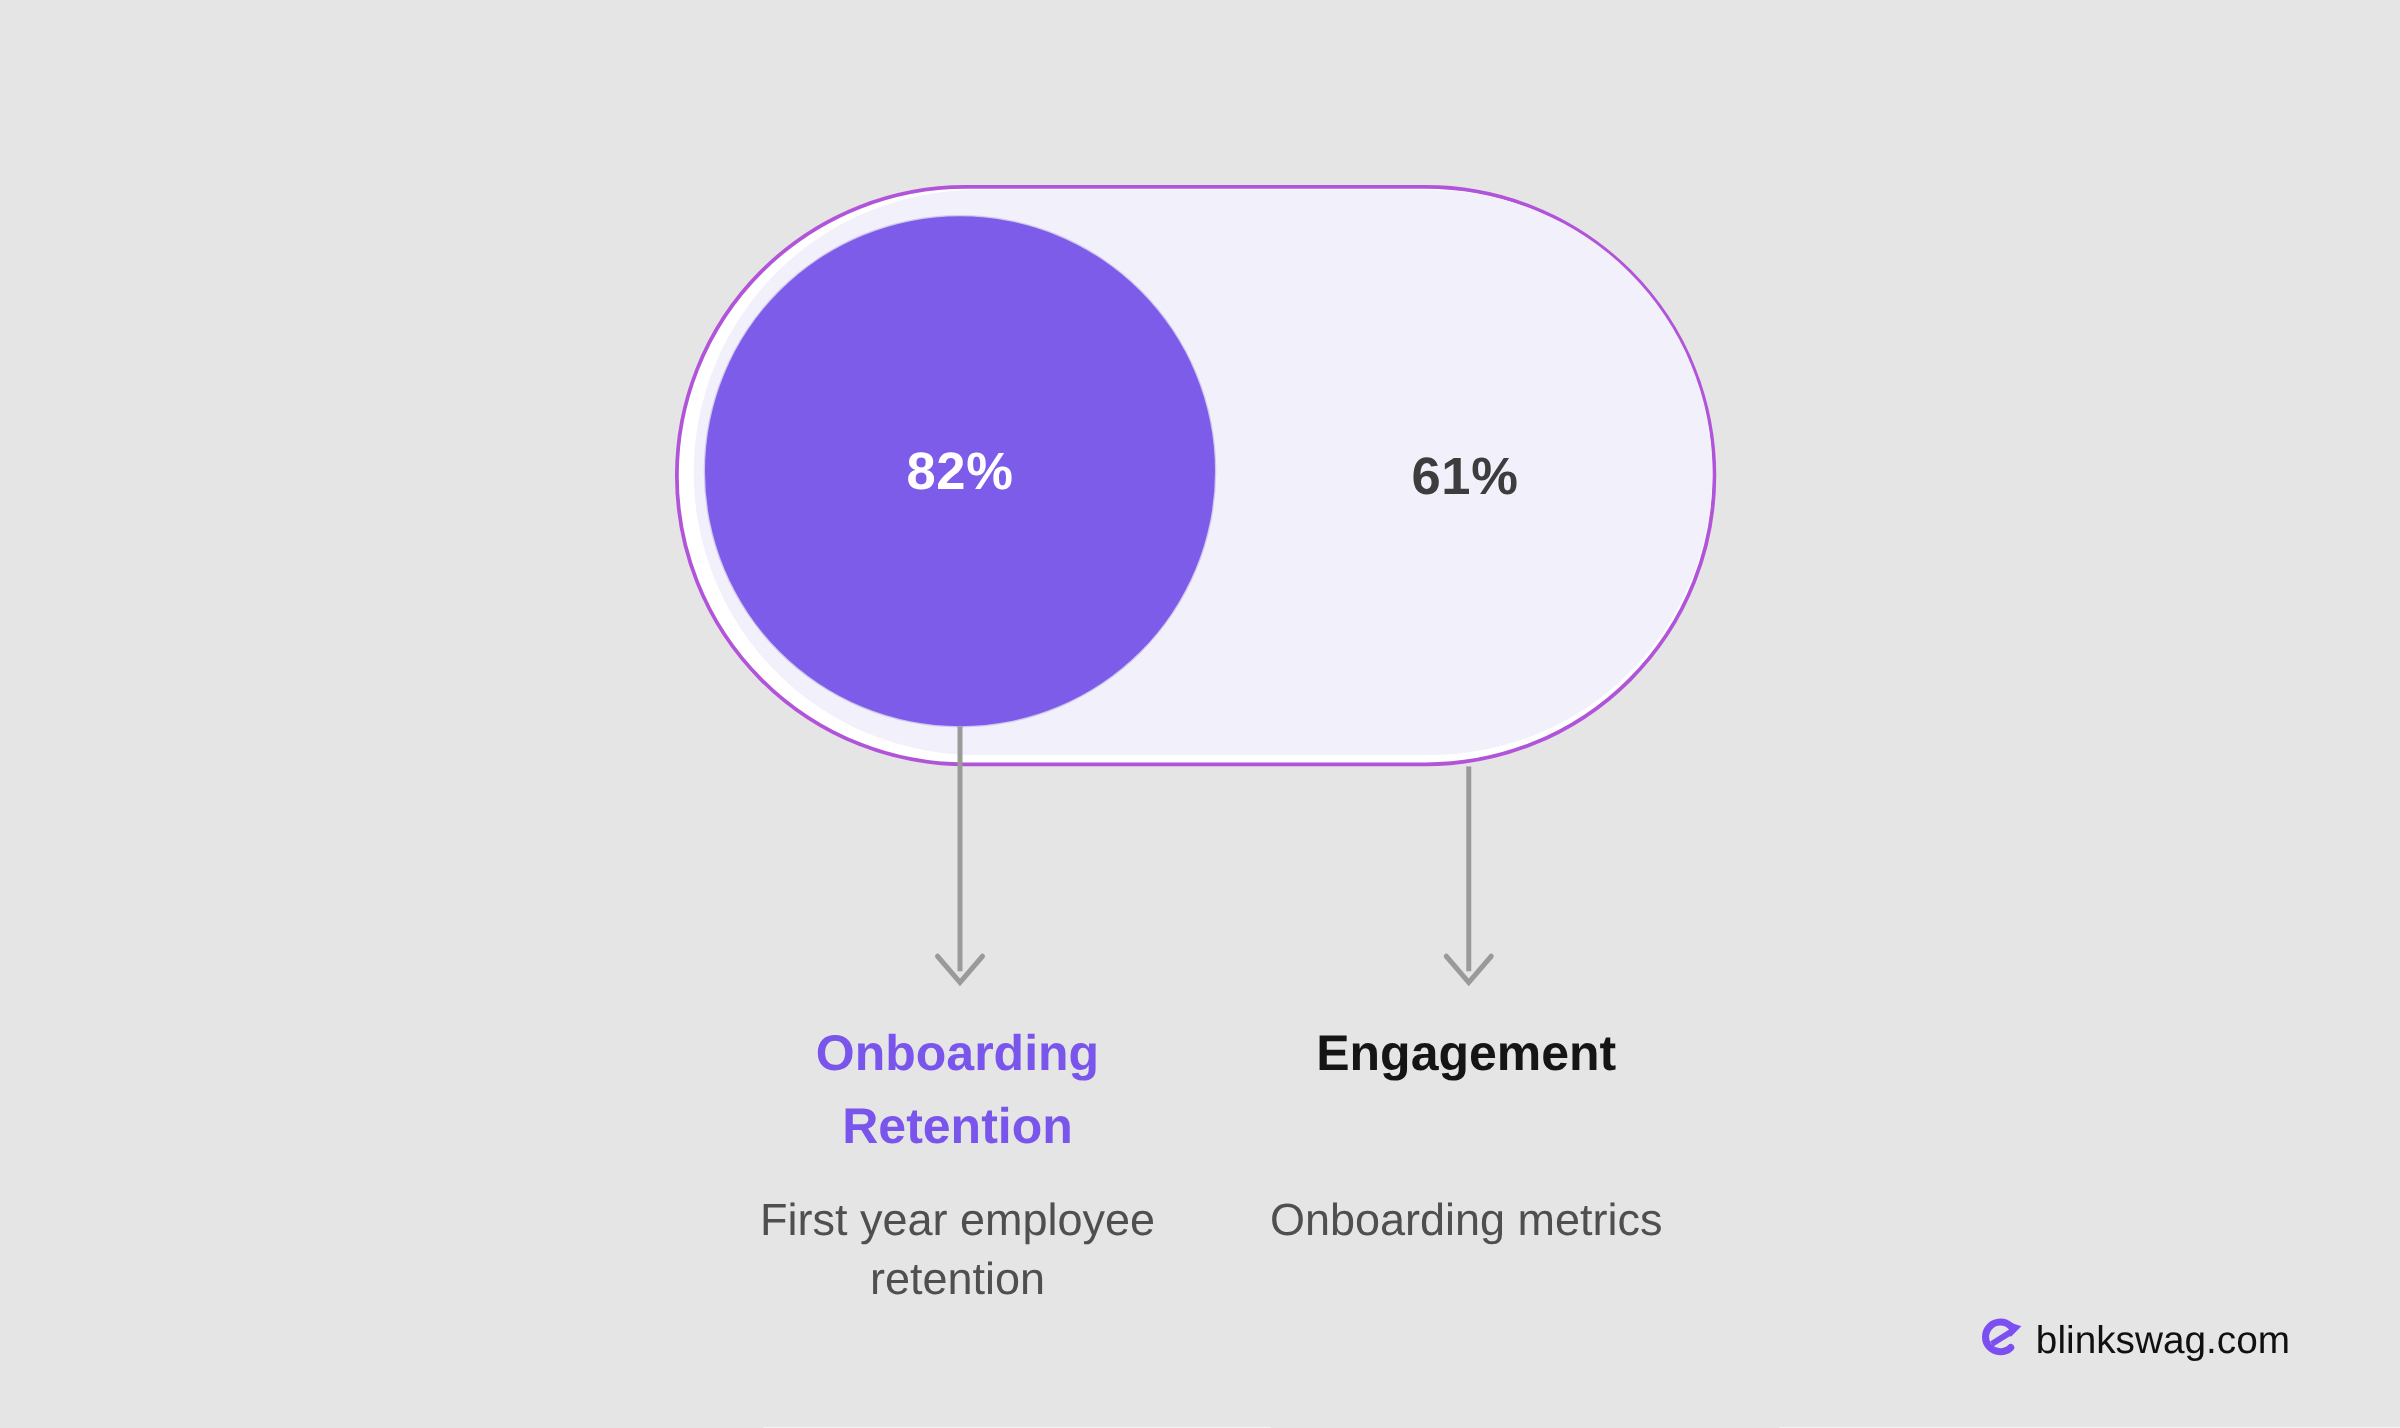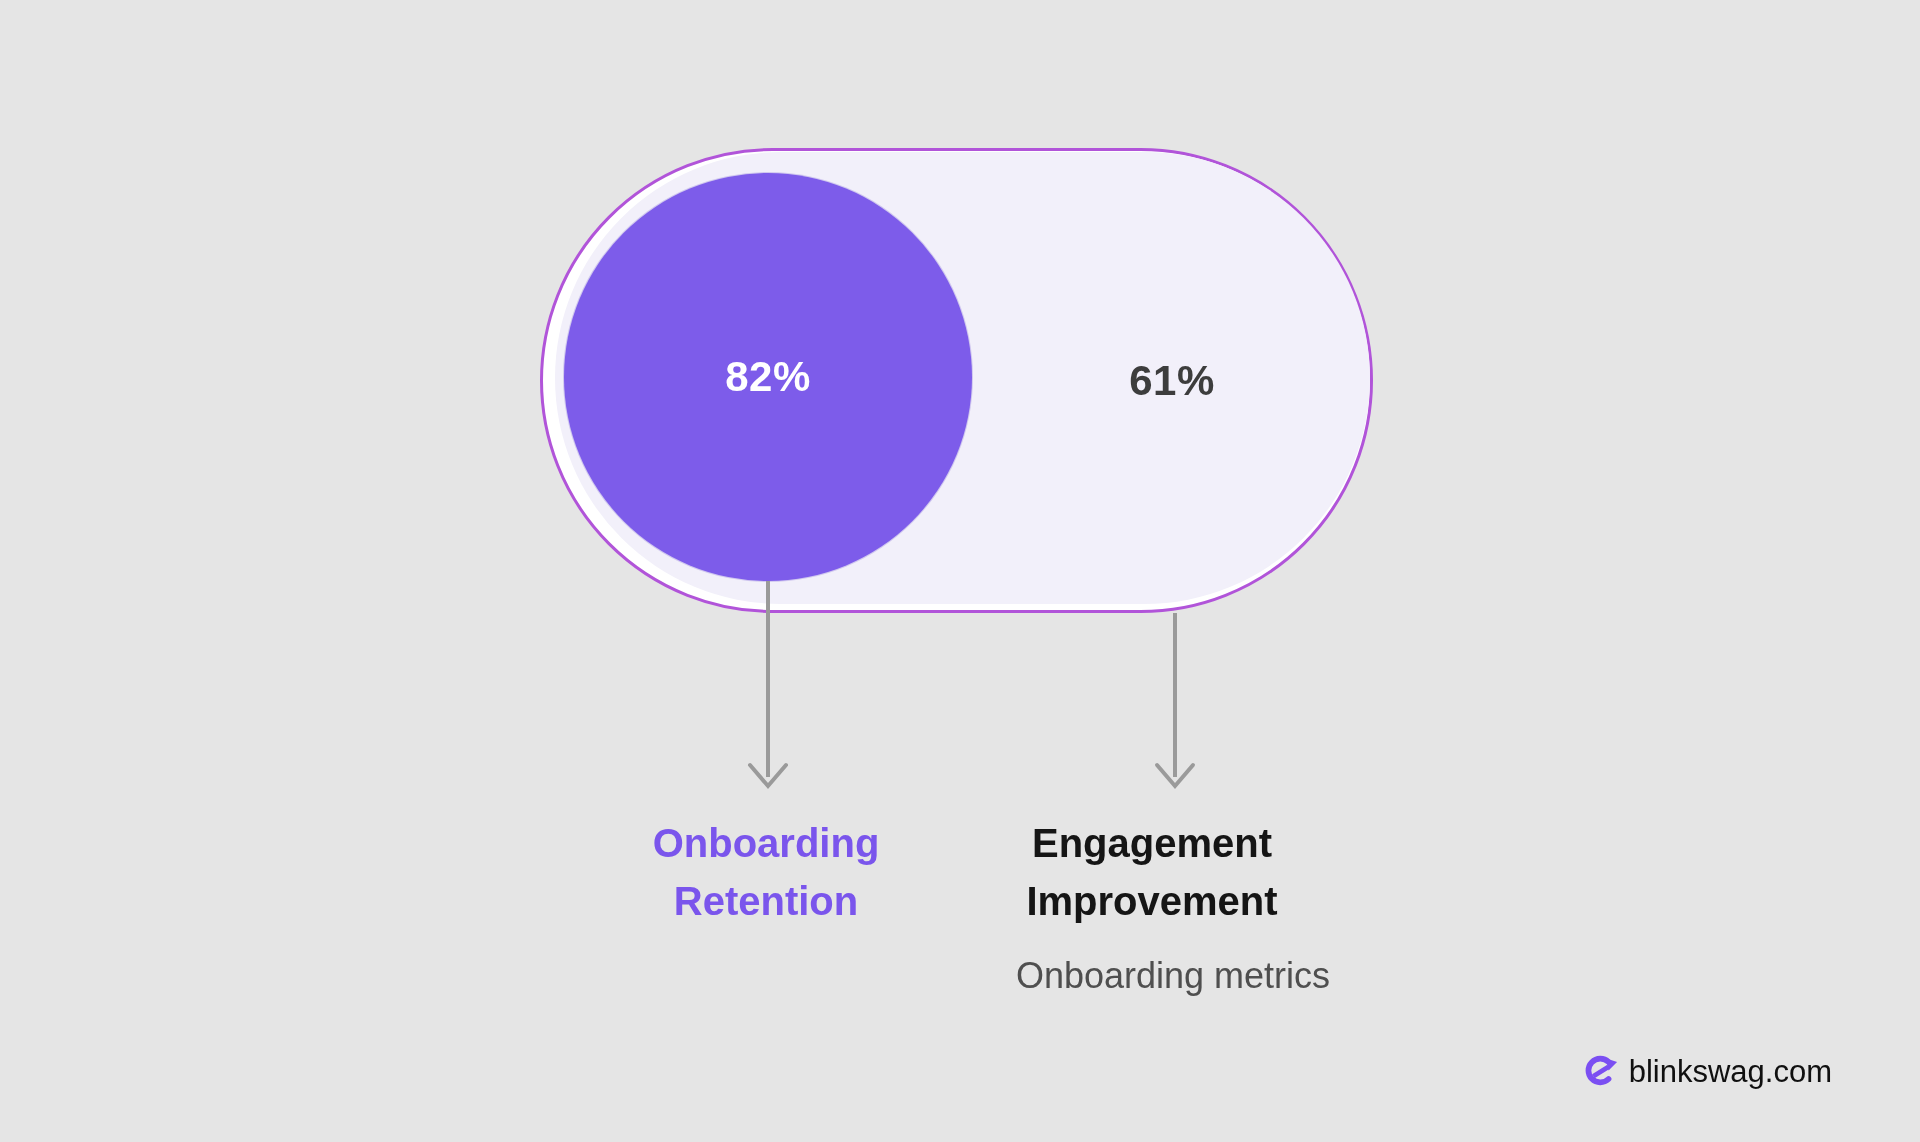--- a/index.html
+++ b/index.html
@@ -89,25 +89,30 @@
     </svg>
   </div>
 
   <div class="col" style="left:536px;top:814px;">
     <div class="col-title left">
       <div>Onboarding</div>
       <div>Retention</div>
     </div>
   </div>
 
+  <div class="col" style="left:536px;top:952px;">
+    <div class="col-desc">
+      <div>First year employee</div>
+      <div>retention</div>
+    </div>
+  </div>
 
-  <div class="col" style="left:922px;top:814px;">
+  <div class="col" style="left:943px;top:814px;">
     <div class="col-title right">
       <div>Engagement</div>
-      <div>Improvement</div>
     </div>
   </div>
 
   <div class="col" style="left:943px;top:952px;">
     <div class="col-desc">
       <div>Onboarding metrics</div>
     </div>
   </div>
 
   <div class="footer">

